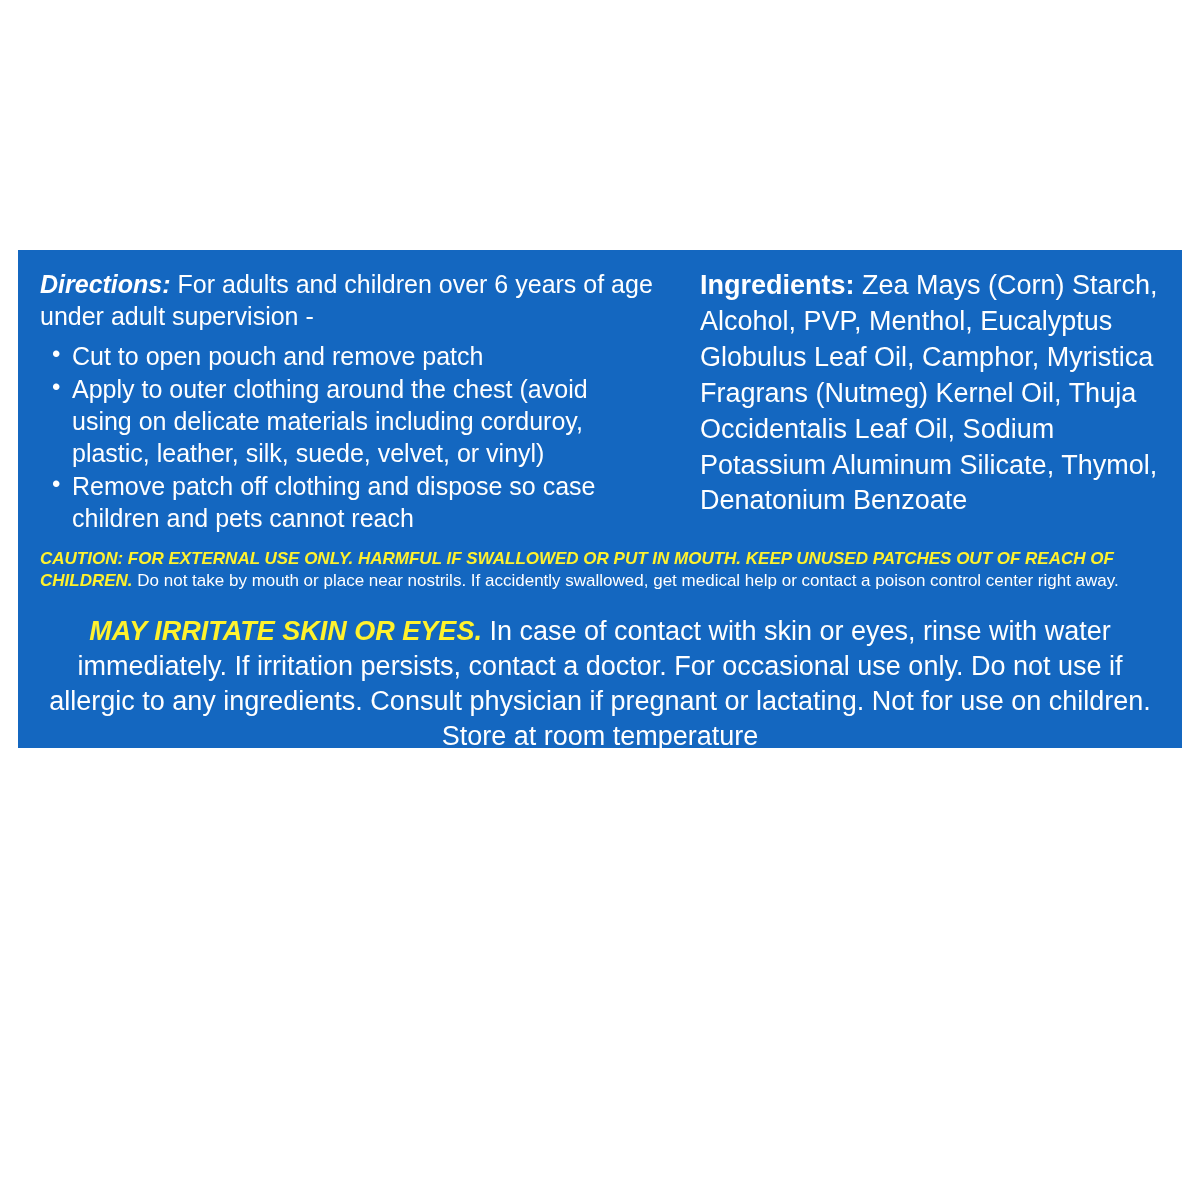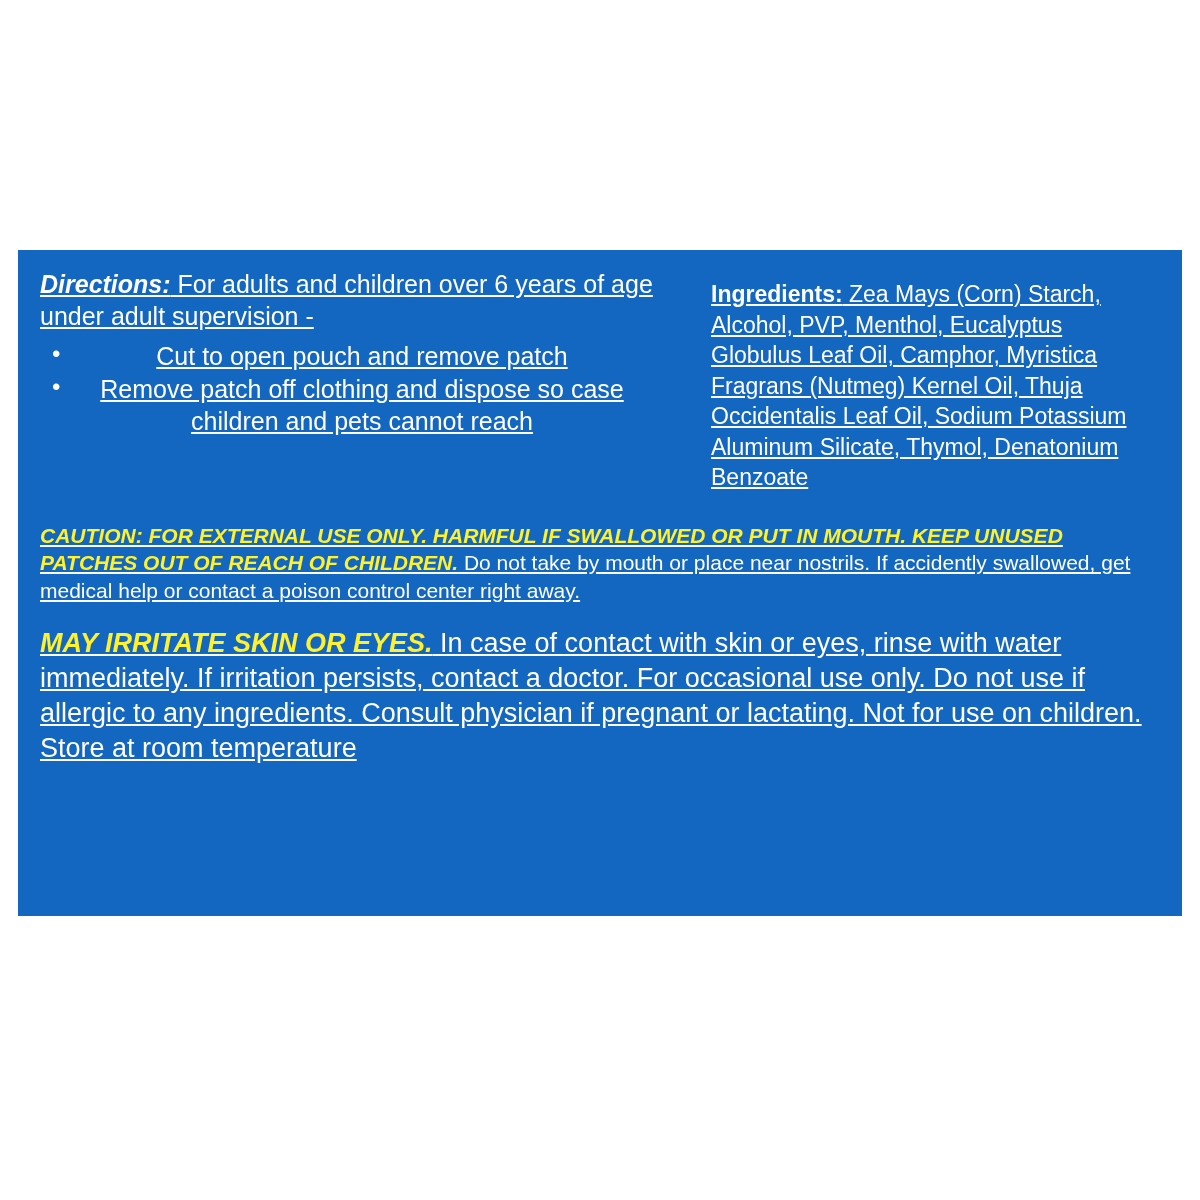--- a/index.html
+++ b/index.html
@@ -11,26 +11,25 @@
     width: 1200px;
     height: 1200px;
     font-family: "Liberation Sans", sans-serif;
     overflow: hidden;
   }
   .label-panel {
     position: absolute;
     left: 18px;
     top: 250px;
     width: 1164px;
-    height: 666px;
+    height: 498px;
     background: #1467c0;
     color: #ffffff;
     box-sizing: border-box;
     padding: 18px 22px 10px 22px;
-    text-decoration: underline;
   }
   .columns {
     display: flex;
     flex-direction: row;
     align-items: flex-start;
     gap: 20px;
   }
   .col-left {
     width: 620px;
     flex: 0 0 620px;
@@ -48,72 +47,73 @@
   }
   .dir-intro {
     font-size: 25px;
     line-height: 1.28;
     margin: 0 0 2px 0;
   }
   .bullets {
     list-style: none;
     margin: 8px;
     padding: 0;
-    text-align: center;
   }
   .bullets li {
     position: relative;
     padding-left: 24px;
     font-size: 25px;
     line-height: 1.28;
     margin-bottom: 1px;
   }
   .bullets li::before {
     content: "\2022";
     position: absolute;
     left: 4px;
     top: -1px;
     font-size: 24px;
   }
   .inline-bullet::before {
     content: "\2022";
     margin: 0 6px 0 10px;
   }
   .ingredients {
-    font-size: 23px;
+    font-size: 27px;
     line-height: 1.33;
-    margin: 11px;
+    margin: 0;
   }
   .warn-block {
-    font-size: 21px;
+    font-size: 17px;
     line-height: 1.30;
-    margin-top: 18px;
+    margin-top: 6px;
   }
   .warn-block2 {
     font-size: 27px;
     line-height: 1.30;
     margin-top: 22px;
+    text-align: center;
   }
   .yellow-caps {
     color: #fff22d;
     font-weight: bold;
     font-style: italic;
   }
 </style>
 </head>
 <body>
 
 <div class="label-panel">
 
   <div class="columns">
 
     <div class="col-left">
       <p class="dir-intro"><span class="heading-italic">Directions:</span><span> For adults and children over 6 years of age under adult supervision -</span></p>
       <ul class="bullets">
         <li>Cut to open pouch and remove patch</li>
+        <li>Apply to outer clothing around the chest (avoid using on delicate materials including corduroy, plastic, leather, silk, suede, velvet, or vinyl)</li>
         <li>Remove patch off clothing and dispose so case children and pets cannot reach</li>
       </ul>
     </div>
 
     <div class="col-right">
       <p class="ingredients"><span class="heading-bold">Ingredients:</span><span> Zea Mays (Corn) Starch, Alcohol, PVP, Menthol, Eucalyptus Globulus Leaf Oil, Camphor, Myristica Fragrans (Nutmeg) Kernel Oil, Thuja Occidentalis Leaf Oil, Sodium Potassium Aluminum Silicate, Thymol, Denatonium Benzoate</span></p>
     </div>
 
   </div>
 

